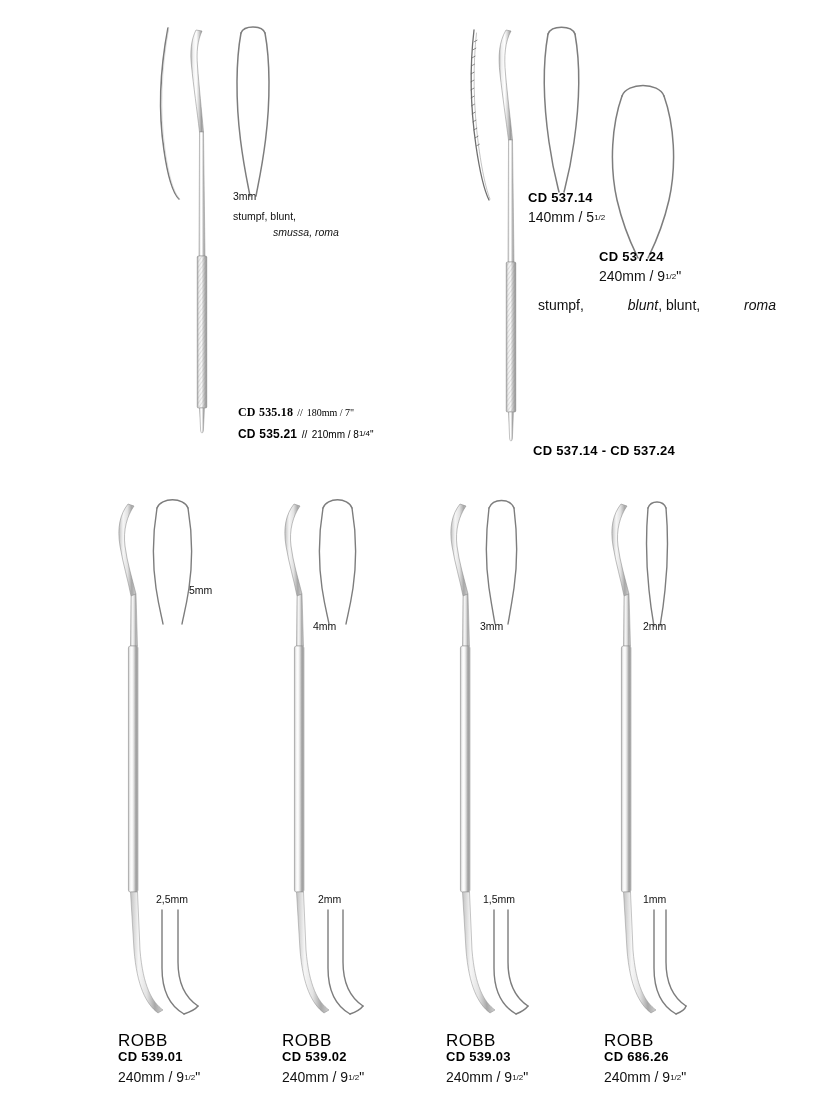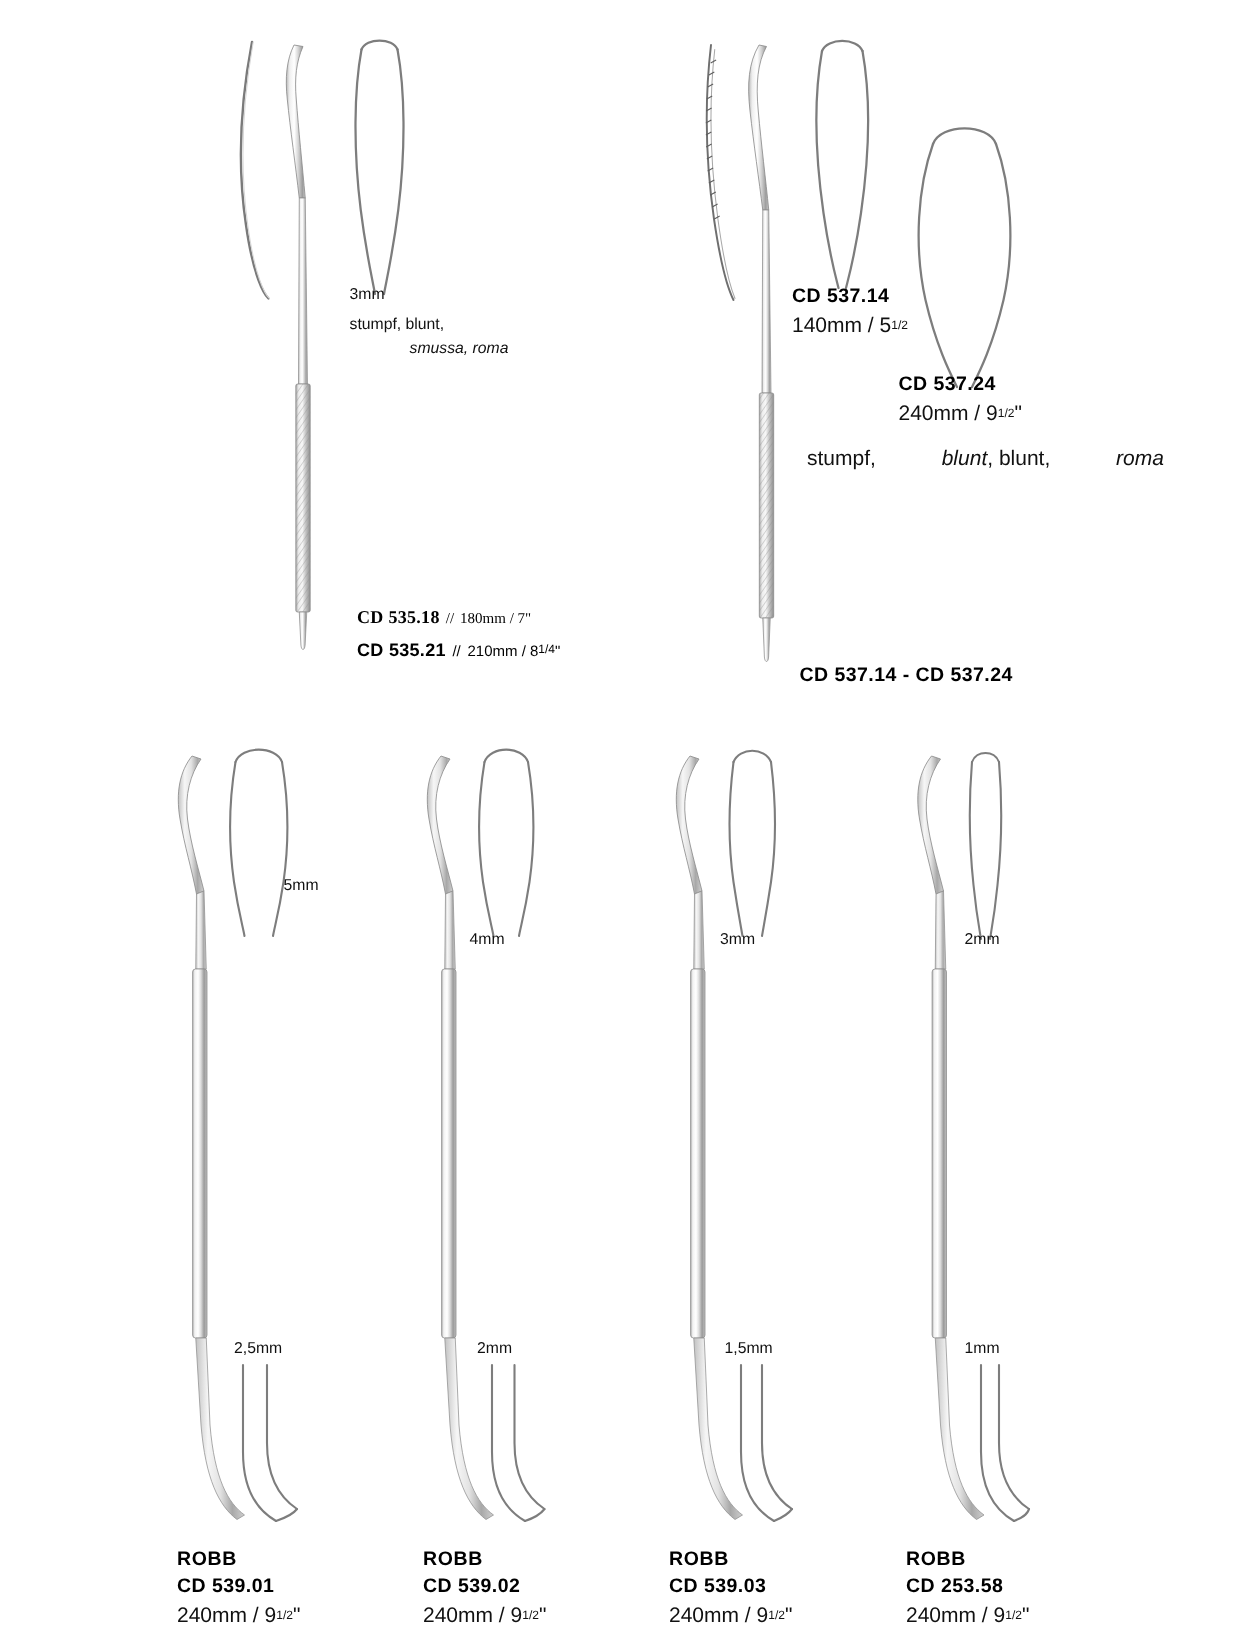--- a/index.html
+++ b/index.html
@@ -46,22 +46,22 @@
     letter-spacing: .3px;
     white-space: nowrap;
   }
   .dim-inline {
     font-size: 10px;
     font-weight: normal;
     white-space: nowrap;
   }
   .it { font-style: italic; margin-left: 40px; }
   .name-bold {
-    font-size: 13px;
-    font-weight: bold;
+    font-size: 17px;
+    font-weight: normal;
     letter-spacing: .4px;
     white-space: nowrap;
   }
   .frac { font-size: 8px; vertical-align: 0.25em; }
 
   svg { display: block; overflow: visible; }
 </style>
 </head>
 <body>
 
@@ -301,18 +301,18 @@
     <span class="cap-sm">240mm / 9</span><span class="cap-sm frac">1</span><span class="cap-sm frac">/</span><span class="cap-sm frac">2</span><span class="cap-sm">"</span>
   </div>
 
   <div class="abs name-bold" style="left:446px; top:1031px;">ROBB</div>
   <div class="abs code-bold-lg" style="left:446px; top:1049px;">CD 539.03</div>
   <div class="abs" style="left:446px; top:1068px;">
     <span class="cap-sm">240mm / 9</span><span class="cap-sm frac">1</span><span class="cap-sm frac">/</span><span class="cap-sm frac">2</span><span class="cap-sm">"</span>
   </div>
 
   <div class="abs name-bold" style="left:604px; top:1031px;">ROBB</div>
-  <div class="abs code-bold-lg" style="left:604px; top:1049px;">CD 253.58</div>
+  <div class="abs code-bold-lg" style="left:604px; top:1049px;">CD 686.26</div>
   <div class="abs" style="left:604px; top:1068px;">
     <span class="cap-sm">240mm / 9</span><span class="cap-sm frac">1</span><span class="cap-sm frac">/</span><span class="cap-sm frac">2</span><span class="cap-sm">"</span>
   </div>
 
 </div>
 
 </body></html>

